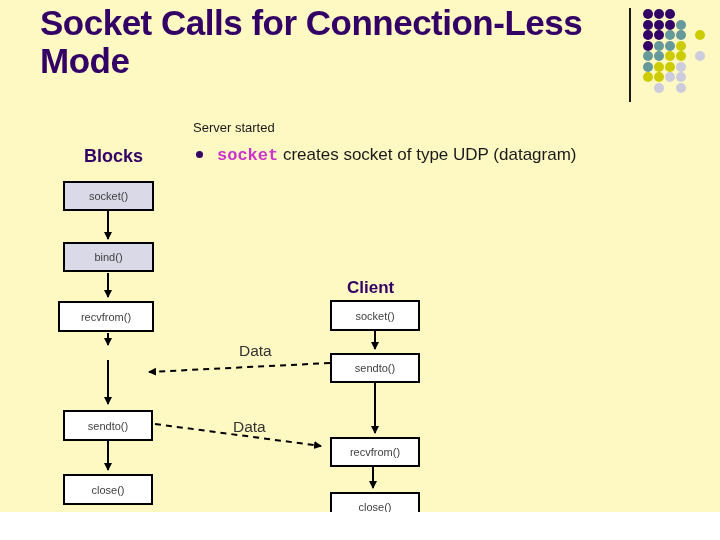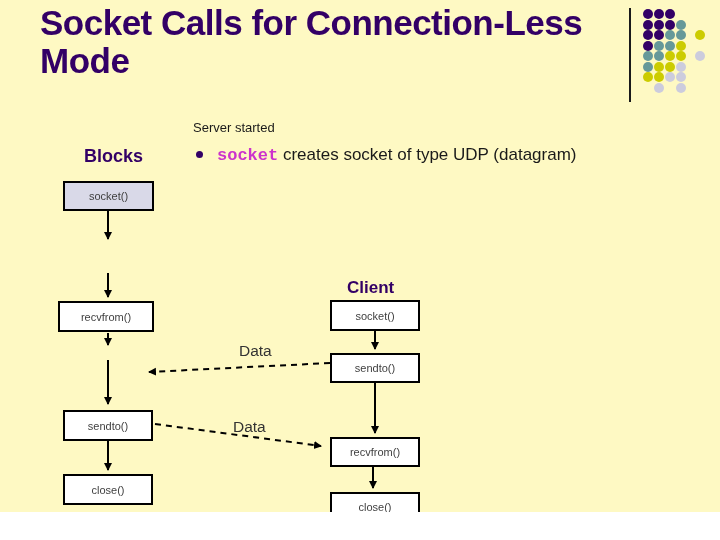--- a/index.html
+++ b/index.html
@@ -124,20 +124,21 @@
     <div class="notes-heading">Server started</div>
     <ul class="bullets" id="bullets">
         <li><span class="seg-code">socket</span><span> creates socket of type UDP (datagram)</span></li>
       </ul>
   </div>
 
   <div class="col-label server-label">Blocks</div>
   <div class="col-label client-label">Client</div>
 
   <div class="box filled s1">socket()</div>
+  <div class="box filled s2">bind()</div>
   <div class="box s3">recvfrom()</div>
   <div class="box s4">sendto()</div>
   <div class="box s5">close()</div>
 
   <div class="box c1">socket()</div>
   <div class="box c2">sendto()</div>
   <div class="box c3">recvfrom()</div>
   <div class="box c4">close()</div>
 
   <div class="data-label data-1">Data</div>

